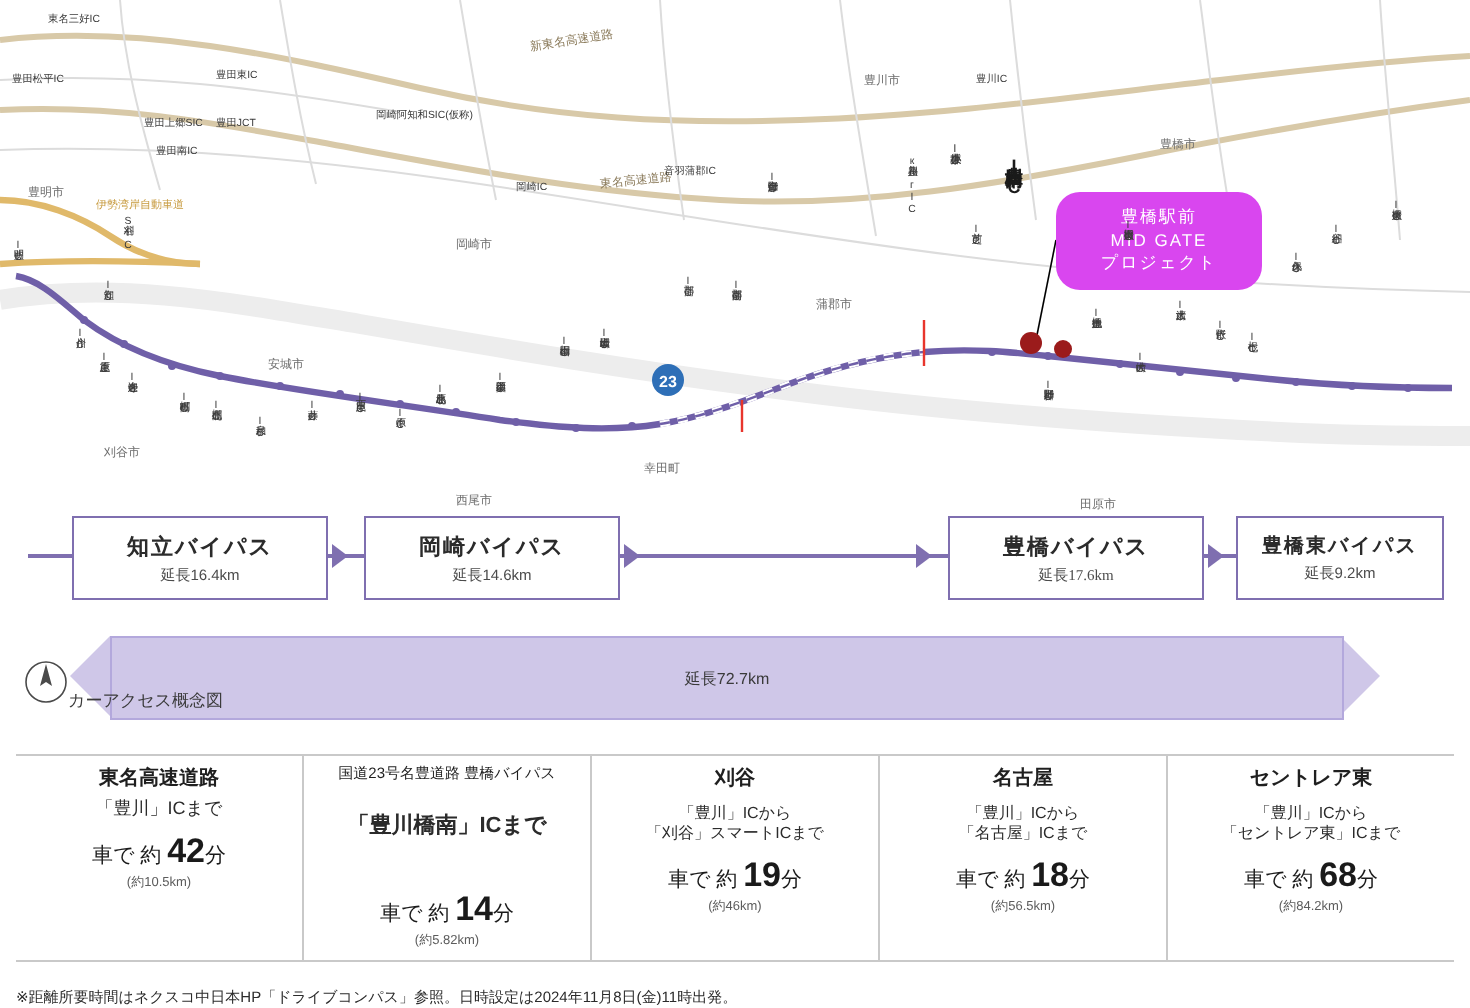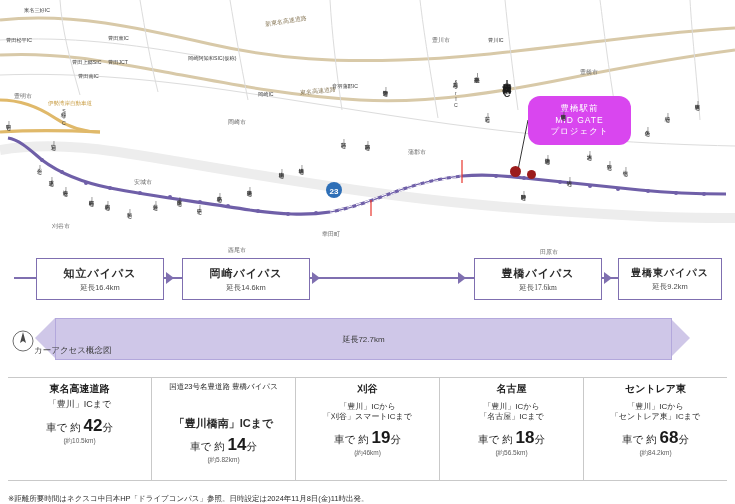--- a/index.html
+++ b/index.html
@@ -319,22 +319,22 @@
     <div class="from">「豊川」ICまで</div>
     <div class="time">
       <span>車で 約</span>
       <b>42</b><span>分</span>
     </div>
     <div class="dist">(約10.5km)</div>
   </div>
 
   <div class="cell">
     <div class="place" style="font-size:7.5px;font-weight:normal;">国道23号名豊道路 豊橋バイパス</div>
-    <div class="from" style="font-size:11px;font-weight:bold;margin-top:24px;">「豊川橋南」ICまで</div>
-    <div class="time" style="margin-top:5px;">
+    <div class="from" style="font-size:11px;font-weight:bold;margin-top:14px;">「豊川橋南」ICまで</div>
+    <div class="time" style="margin-top:25px;">
       <span>車で 約</span>
       <b>14</b><span>分</span>
     </div>
     <div class="dist">(約5.82km)</div>
   </div>
 
   <div class="cell">
     <div class="place">刈谷</div>
     <div class="from" style="white-space:pre-line;font-size:8px;margin-top:6px;">「豊川」ICから
 「刈谷」スマートICまで</div>

